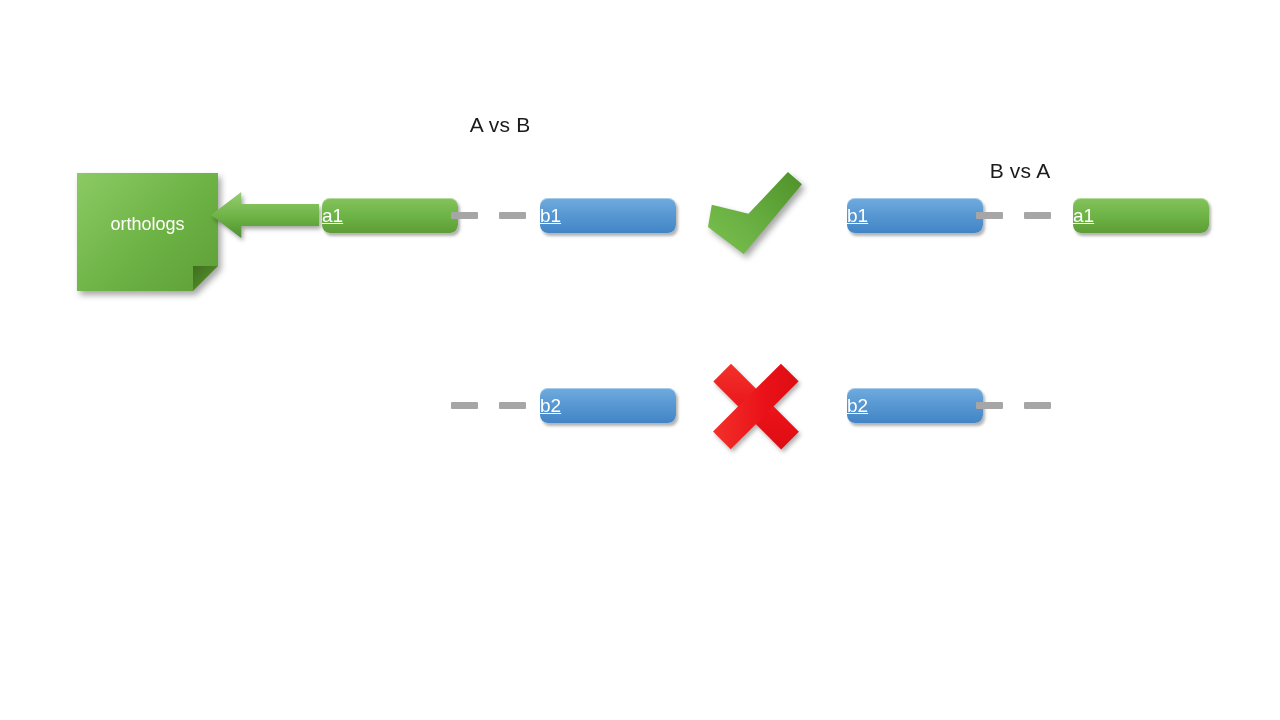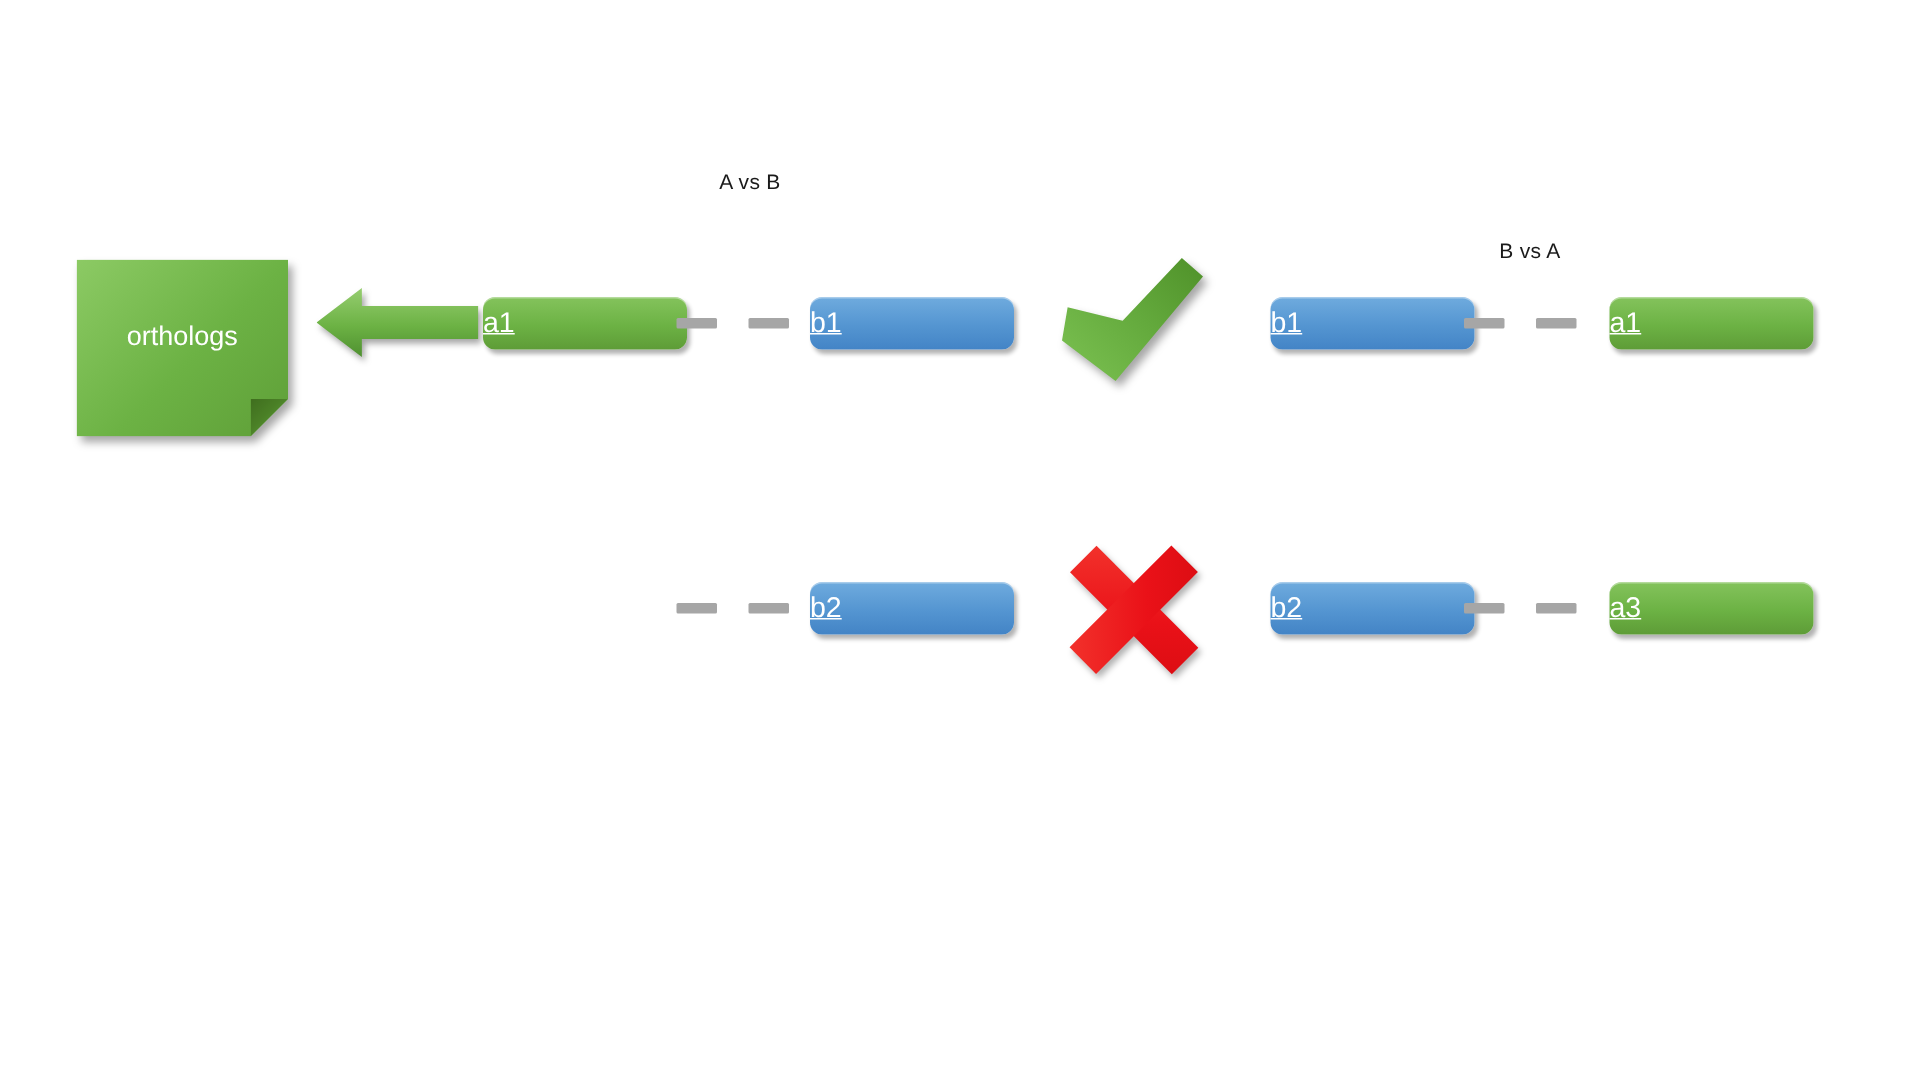--- a/index.html
+++ b/index.html
@@ -14,31 +14,31 @@
     height: 720px;
     background: #ffffff;
     overflow: hidden;
   }
 
   
   .title {
     position: absolute;
     width: 160px;
     text-align: center;
-    font-size: 14px;
+    font-size: 21px;
     color: #1a1a1a;
     letter-spacing: 0.2px;
   }
   .title-left  { left: 420px; top: 113px; }
   .title-right { left: 940px; top: 119px; margin-top: 40px; }
 
   
   .note-wrap {
     position: absolute;
-    left: 51px; top: 173px;
+    left: 77px; top: 173px;
     filter: drop-shadow(3px 4px 3px rgba(0,0,0,0.35));
     text-align: right;
   }
   .note {
     position: relative;
     width: 141px; height: 118px;
     background: linear-gradient(135deg, #8cca64 0%, #6cb244 55%, #5f9f38 100%);
     clip-path: polygon(0 0, 100% 0, 100% calc(100% - 25px), calc(100% - 25px) 100%, 0 100%);
     display: flex;
     align-items: center;
@@ -171,17 +171,14 @@
   <div class="cross-wrap">
     <div class="cross-bar b1"></div>
     <div class="cross-bar b2"></div>
   </div>
 
   <div class="gene blue" style="left:847px; top:388px;">
     <span>b2</span>
   </div>
   <div class="dash" style="left:976px; top:402px;"></div>
   <div class="dash" style="left:1024px; top:402px;"></div>
-  <div class="gene green" style="left:1073px; top:388px;">
-    <span>a3</span>
-  </div>
 
 </div>
 
 </body></html>

